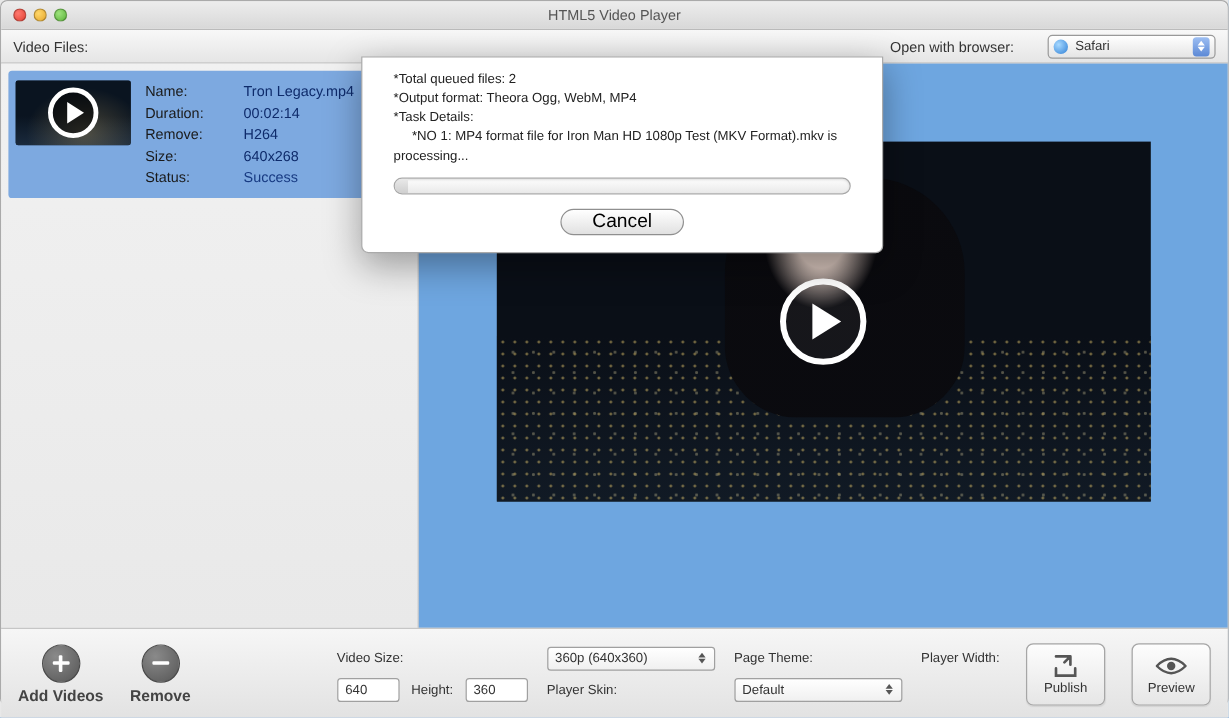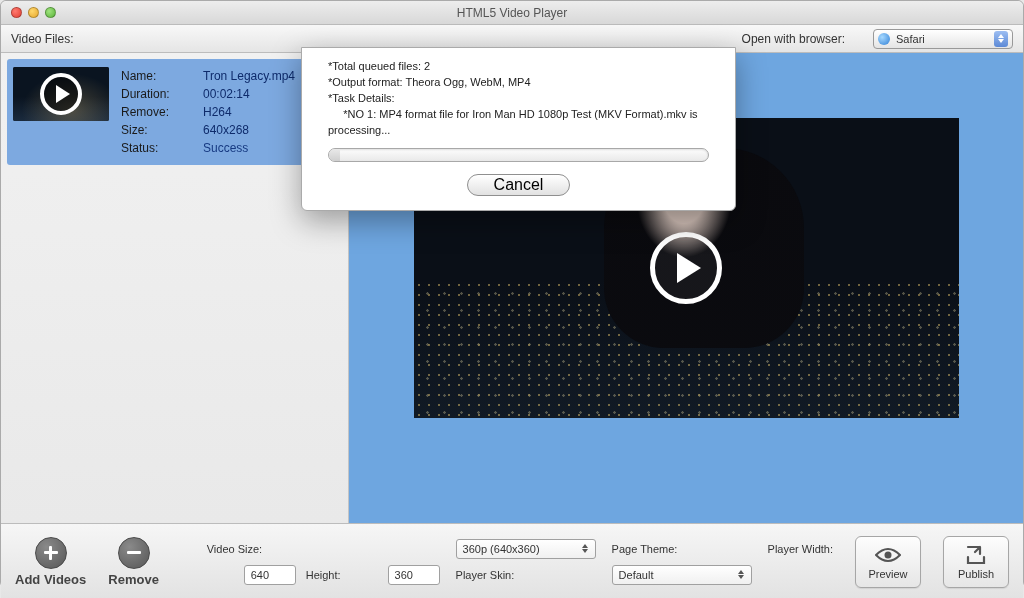--- a/index.html
+++ b/index.html
@@ -53,21 +53,21 @@
 .circ-btn.plus::before { content:""; width:14px; height:3px; background:#fff; position:absolute; border-radius:1px; }
 .circ-btn.plus::after { content:""; width:3px; height:14px; background:#fff; border-radius:1px; }
 .circ-btn.plus { position:relative; }
 
 .form-grid { display:grid; grid-template-columns: auto auto auto auto; gap: 6px 16px; align-items:center; }
 .form-grid .lab { text-align:left; }
 .dropdown, .textfield { height:20px; border:1px solid #a0a0a0; border-radius:3px; background: linear-gradient(#fff,#f0f0f0); font-size:11px; padding: 0 20px 0 6px; display:inline-flex; align-items:center; position:relative; }
 .dropdown .ar { position:absolute; right:3px; top:1px; width:14px; height:16px; display:flex; flex-direction:column; align-items:center; justify-content:center; gap:1px; }
 .dropdown .ar::before { content:""; border-left:3px solid transparent; border-right:3px solid transparent; border-bottom:4px solid #555; }
 .dropdown .ar::after { content:""; border-left:3px solid transparent; border-right:3px solid transparent; border-top:4px solid #555; }
-.textfield { padding: 0 6px; background:#fff;margin-left:37px; }
+.textfield { padding: 0 6px; background:#fff; }
 
 .action-btn { width:66px; height:52px; border:1px solid #a6a6a6; border-radius:6px; background: linear-gradient(#fdfdfd,#e6e6e6); display:flex; flex-direction:column; align-items:center; justify-content:center; gap:2px; font-size:11px; box-shadow: 0 1px 1px rgba(0,0,0,0.08); }
 .action-btn .ic { width:26px; height:22px; display:flex; align-items:center; justify-content:center; color:#555; }
 
 .modal { position:absolute; left:300px; top:46px; width:435px; background: #fff; border:1px solid #aaa; border-radius: 0 0 6px 6px; box-shadow: 0 10px 30px rgba(0,0,0,0.35); padding: 10px 26px 14px; font-size:11px; color:#222; }
 .modal .details { line-height: 16px; white-space:pre-wrap; }
 .progress { height: 14px; border:1px solid #a8a8a8; border-radius: 7px; margin: 10px 0 12px; background: linear-gradient(#fdfdfd,#e9e9e9); box-shadow: inset 0 1px 2px rgba(0,0,0,0.12); position:relative; overflow:hidden; }
 .progress .fill { position:absolute; left:0; top:0; bottom:0; width:3%; background: linear-gradient(#e9e9e9,#cfcfcf); }
 .btn-aqua { display:block; margin: 0 auto; height:22px; padding: 0 26px; border:1px solid #8f8f8f; border-radius:11px; background: linear-gradient(#ffffff,#e1e1e1); font-size:16px; line-height:20px; }
 
@@ -161,34 +161,34 @@
       </div>
       <span class="lab">Player Skin:</span>
       <div class="dropdown" style="min-width:140px;">
         <span>Default</span>
         <span class="ar"></span>
       </div>
     </div>
 
     <div class="action-btn">
       <div class="ic">
+        <svg width="22" height="22" viewBox="0 0 22 22">
+            <path d="M3 3 H15 M15 3 L10 8 M15 3 V10 M3 13 V19 H19 V13" fill="none" stroke="#555" stroke-width="2.2" stroke-linecap="round"></path>
+          </svg>
+      </div>
+      <span>Publish</span>
+    </div>
+    <div class="action-btn">
+      <div class="ic">
         <svg width="26" height="18" viewBox="0 0 26 18">
             <path d="M1 9 Q13 -3 25 9 Q13 21 1 9 Z" fill="none" stroke="#555" stroke-width="2"></path>
             <circle cx="13" cy="9" r="3.5" fill="#555"></circle>
           </svg>
       </div>
       <span>Preview</span>
-    </div>
-    <div class="action-btn">
-      <div class="ic">
-        <svg width="22" height="22" viewBox="0 0 22 22">
-            <path d="M3 3 H15 M15 3 L10 8 M15 3 V10 M3 13 V19 H19 V13" fill="none" stroke="#555" stroke-width="2.2" stroke-linecap="round"></path>
-          </svg>
-      </div>
-      <span>Publish</span>
     </div>
   </div>
 
   <div class="modal">
     <div class="details"><span>*Total queued files: 2</span>
 <span>*Output format: Theora Ogg, WebM, MP4</span>
 <span>*Task Details:</span>
 <span>     *NO 1: MP4 format file for Iron Man HD 1080p Test (MKV Format).mkv is processing...</span></div>
     <div class="progress">
         <div class="fill"></div>

